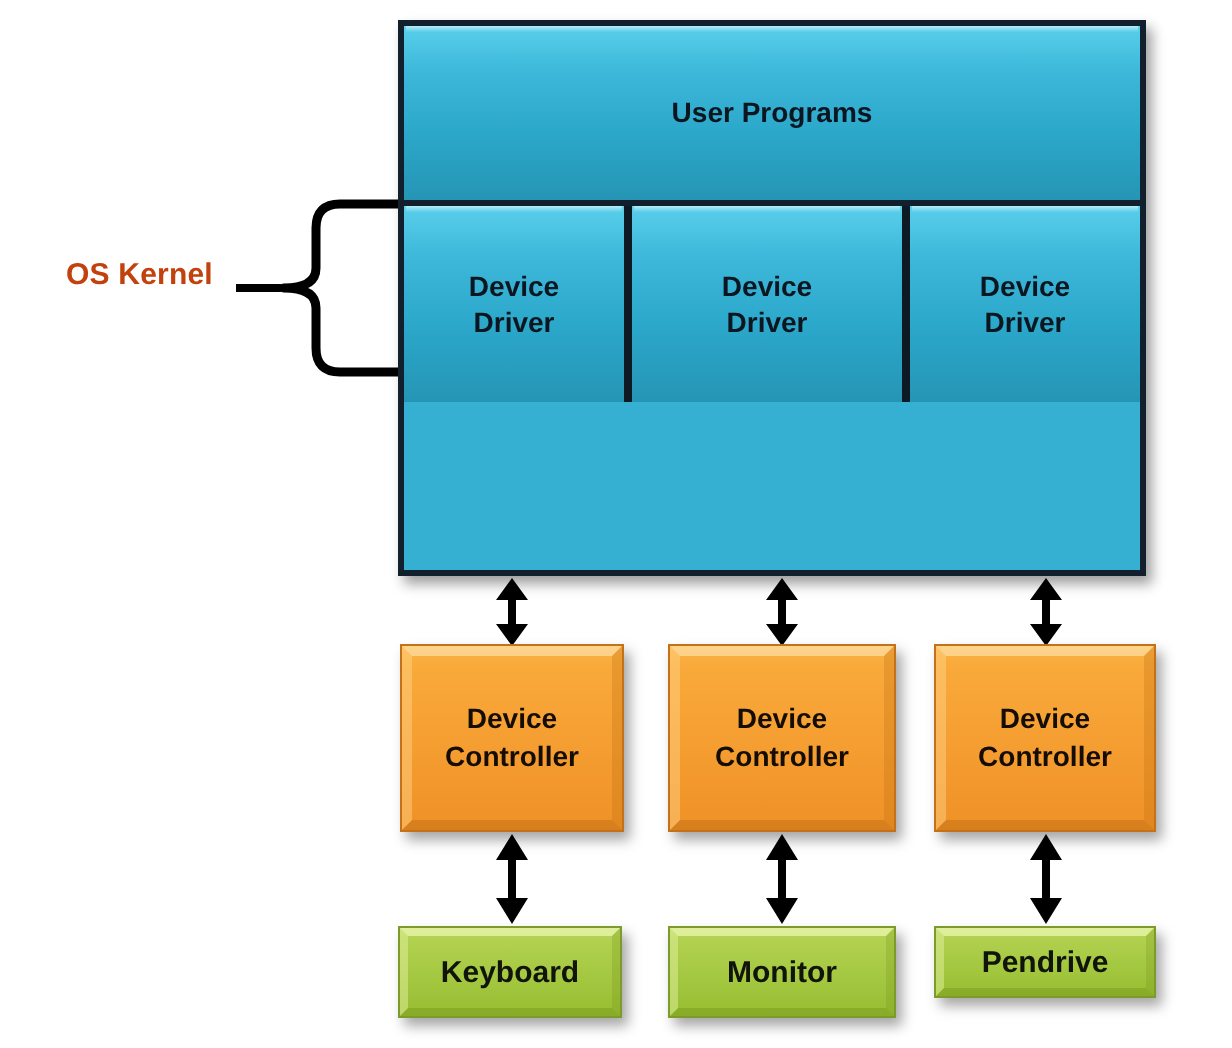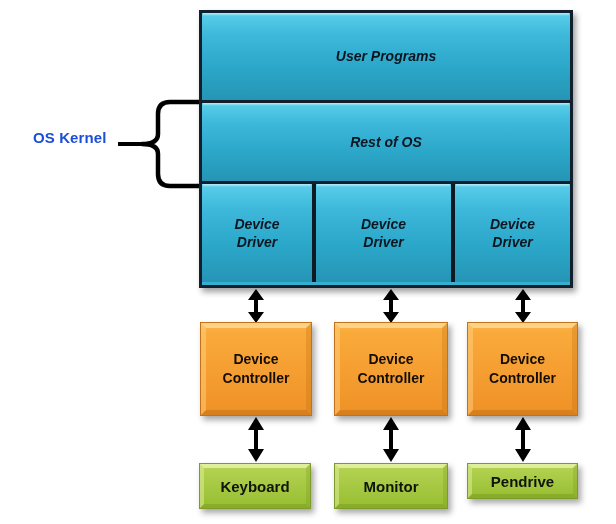--- a/index.html
+++ b/index.html
@@ -22,21 +22,21 @@
     height: 524px;
   }
 
   
   .kernel-label {
     position: absolute;
     left: 33px;
     top: 129px;
     font-size: 15px;
     font-weight: bold;
-    color: #1d4ed8;
+    color: #c2410c;
     letter-spacing: 0.1px;
     white-space: nowrap;
   }
   .brace-wrap {
     position: absolute;
     left: 118px;
     top: 98px;
     width: 86px;
     height: 92px;
   }
@@ -80,21 +80,20 @@
     font-size: 14px;
     font-weight: bold;
     color: #0c1620;
     line-height: 1.32;
     background: linear-gradient(to bottom,
         #5fd4ef 0%,
         #55cbe8 4%,
         #3db8da 26%,
         #2ba7c9 62%,
         #2695b5 100%);
-    font-style: italic;
   }
   .blue-cell::before {
     content: "";
     position: absolute;
     left: 1px; right: 1px; top: 0;
     height: 3px;
     background: linear-gradient(to bottom, rgba(255,255,255,0.55), rgba(255,255,255,0));
     pointer-events: none;
   }
   .driver-cell + .driver-cell {
@@ -187,25 +186,20 @@
   </div>
 
   <div class="os-container">
 
     <div class="os-row row-userprog">
       <div class="blue-cell">
         <span>User Programs</span>
       </div>
     </div>
 
-    <div class="os-row row-restos">
-      <div class="blue-cell">
-        <span>Rest of OS</span>
-      </div>
-    </div>
 
     <div class="os-row row-drivers">
       <div class="blue-cell driver-cell driver-c1">
         <div>
           <div>Device</div>
           <div>Driver</div>
         </div>
       </div>
       <div class="blue-cell driver-cell driver-c2">
         <div>

